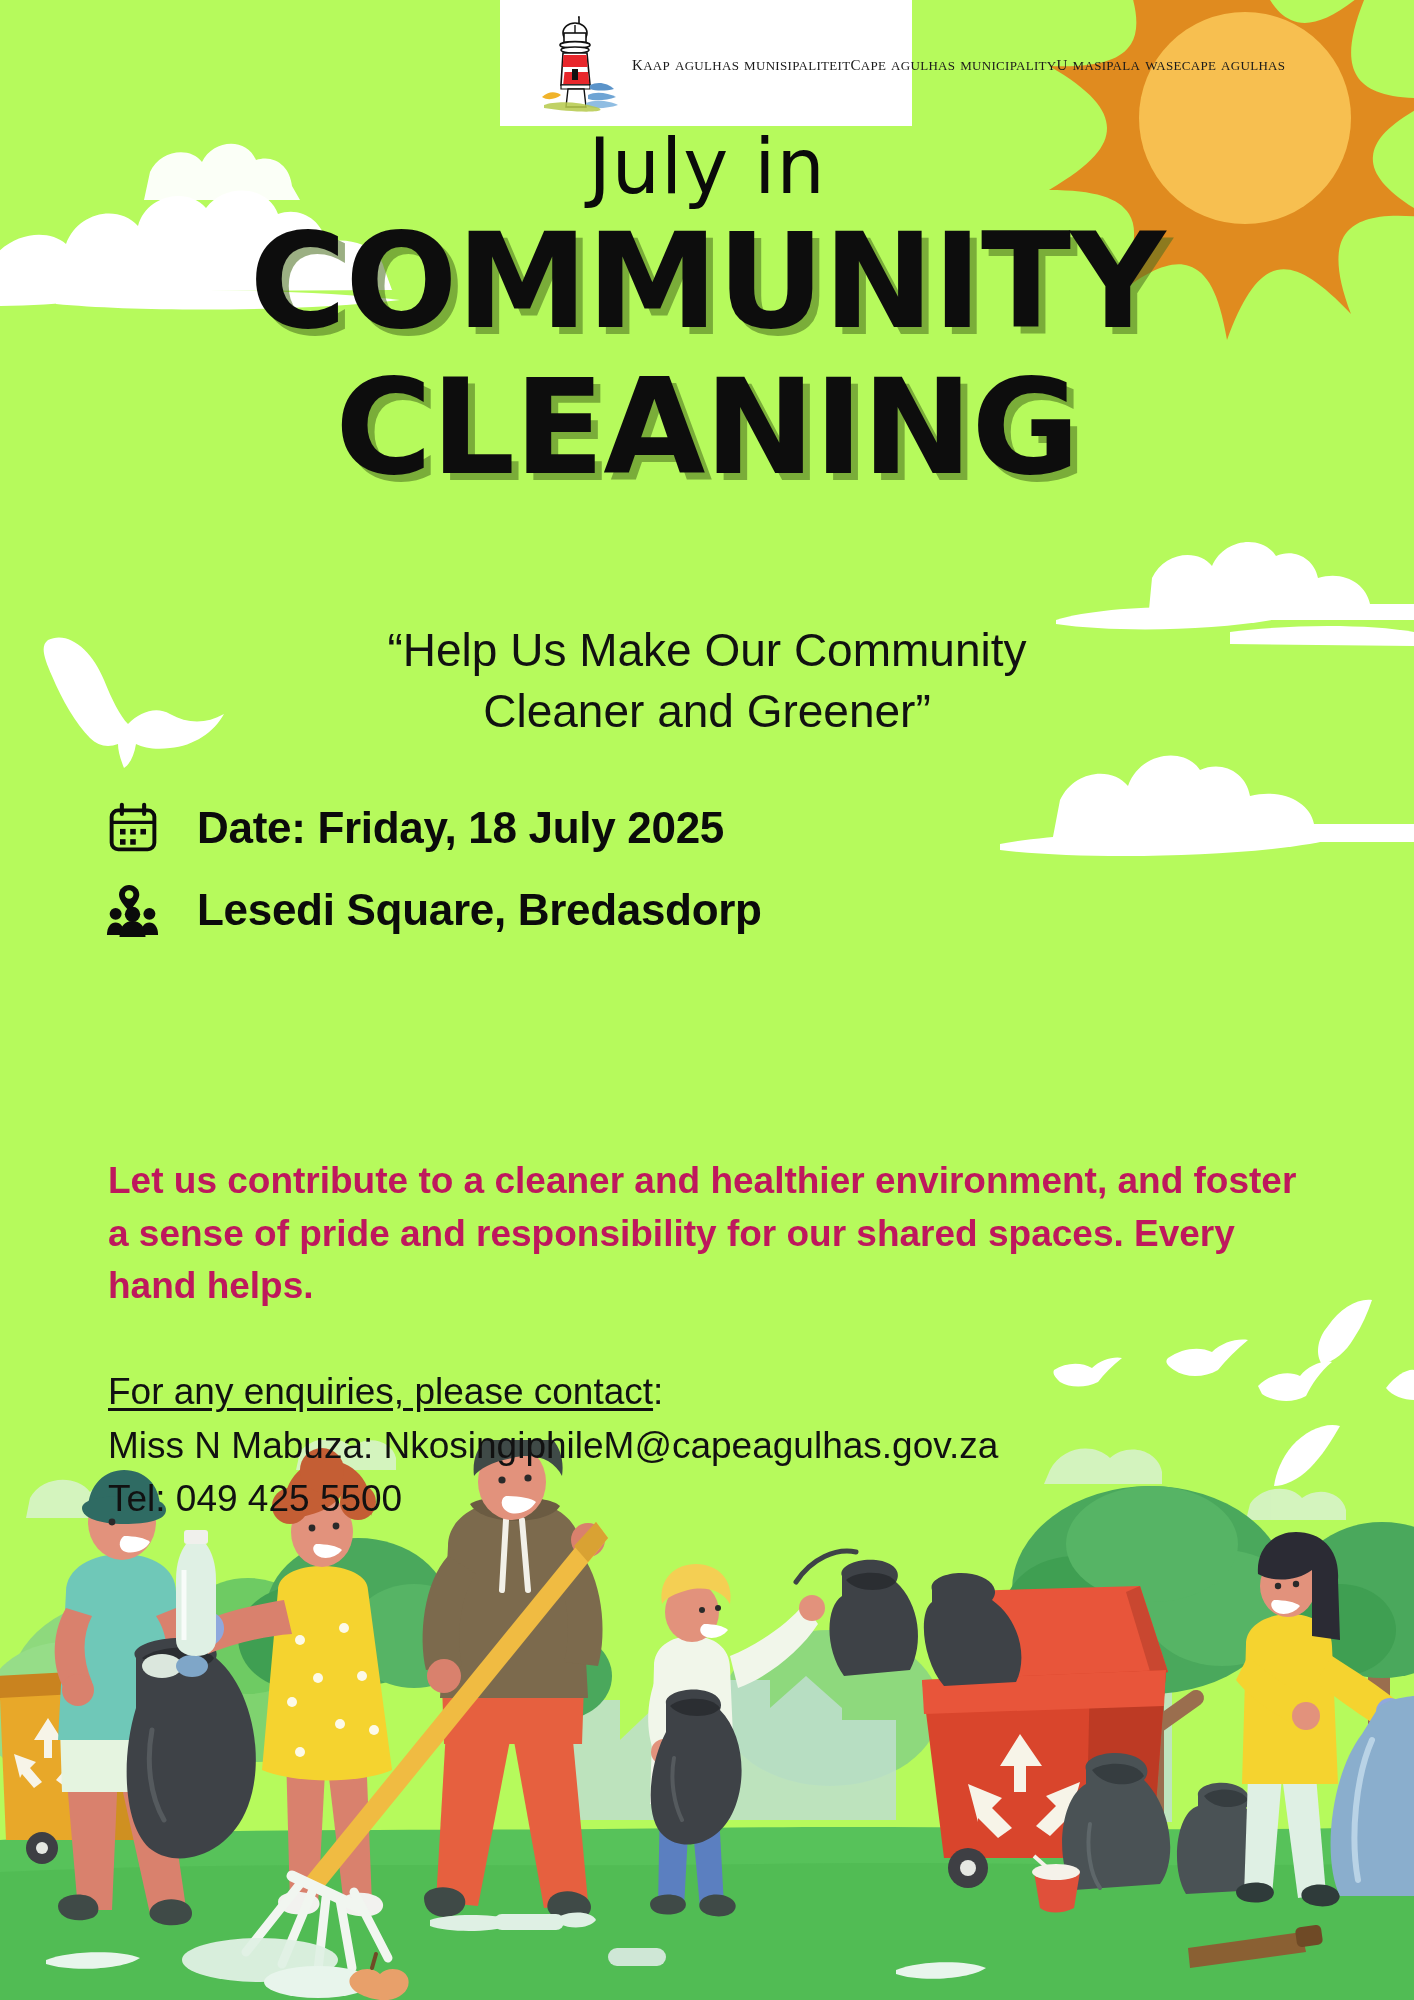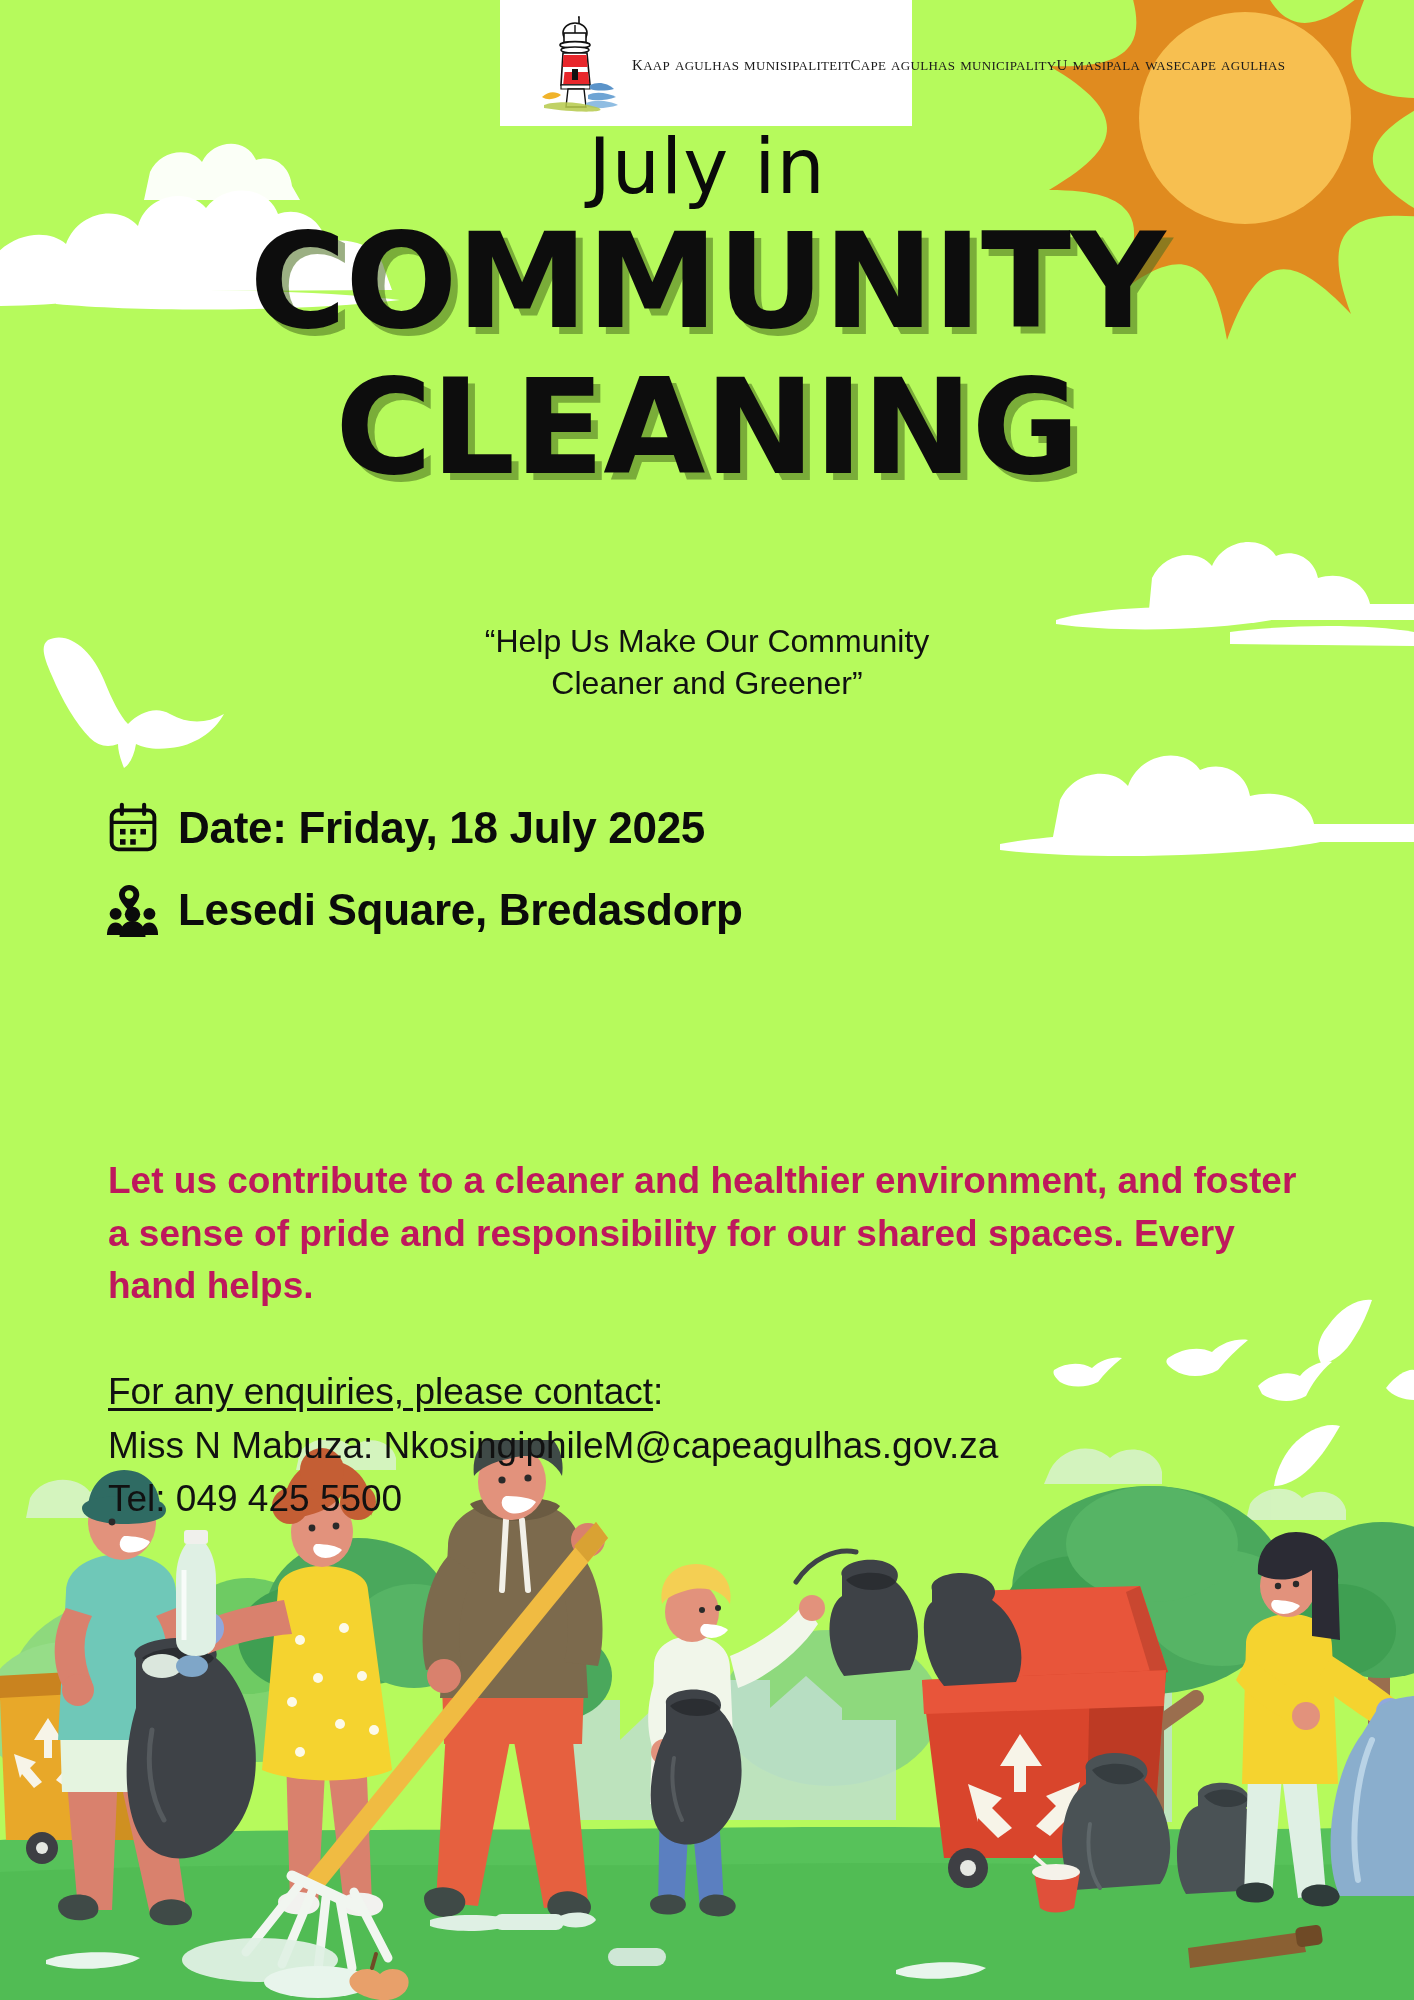--- a/index.html
+++ b/index.html
@@ -43,26 +43,26 @@
     font-family:"DejaVu Sans", sans-serif;
     font-weight:700; color:#0d0d0d; letter-spacing:-1px;
     text-shadow: 7px 7px 0 rgba(72,110,30,0.55);
     line-height:1.0;
   }
   .title-line.l1 { font-size:132px; }
   .title-line.l2 { font-size:132px; margin-top:14px; }
 
   .subtitle {
     position:absolute; top:620px; left:0; width:1414px; text-align:center; z-index:5;
-    font-size:32px; color:#111; line-height:1.32; font-weight:400;
+    font-size:46px; color:#111; line-height:1.32; font-weight:400;
   }
 
   
   .details { position:absolute; top:800px; left:105px; z-index:5; width:1180px; }
-  .detail-row { display:flex; align-items:center; gap:17px; margin-bottom:26px; }
+  .detail-row { display:flex; align-items:center; gap:36px; margin-bottom:26px; }
   .detail-row .ico { width:56px; height:56px; flex:0 0 56px; display:flex; align-items:center; justify-content:center; }
   .detail-row .txt { font-size:44px; font-weight:700; color:#0b0b0b; letter-spacing:-0.3px; }
 
   
   .body-copy {
     position:absolute; top:1155px; left:108px; width:1200px; z-index:5;
     font-size:37px; line-height:1.42; color:#be185d; font-weight:700;
   }
   .contact-block {
     position:absolute; top:1365px; left:108px; width:1220px; z-index:5;

